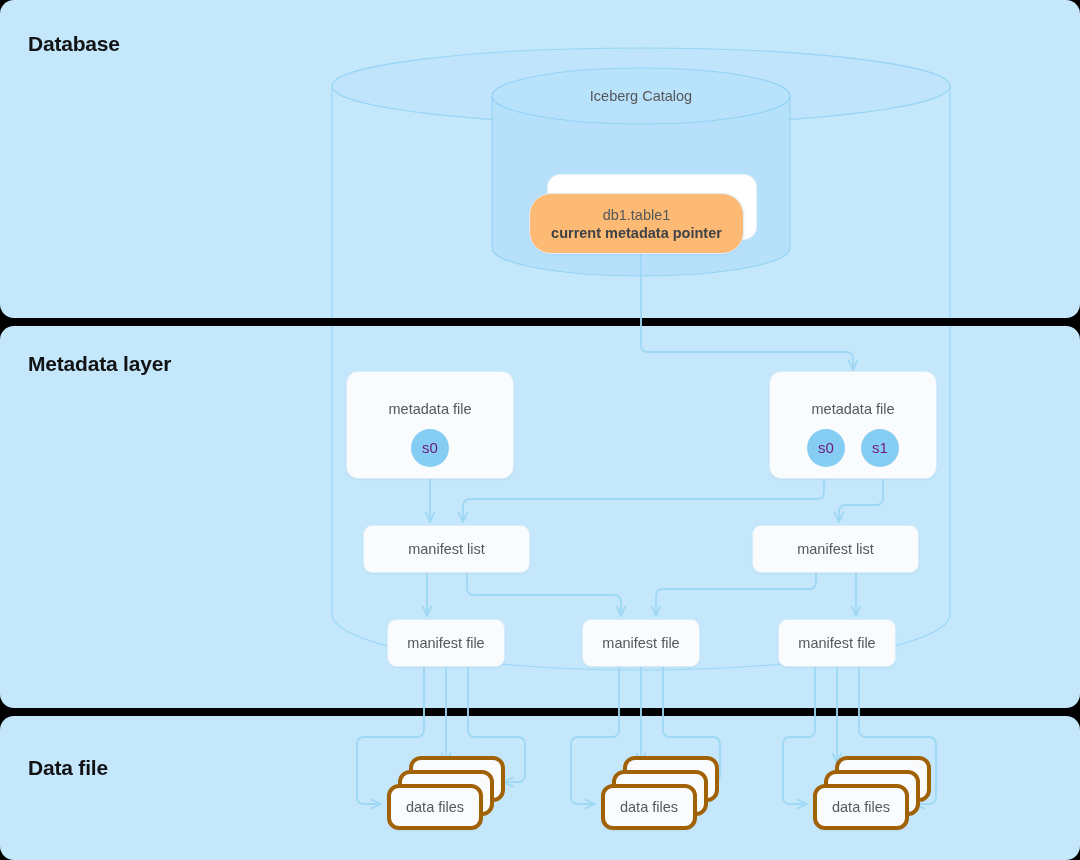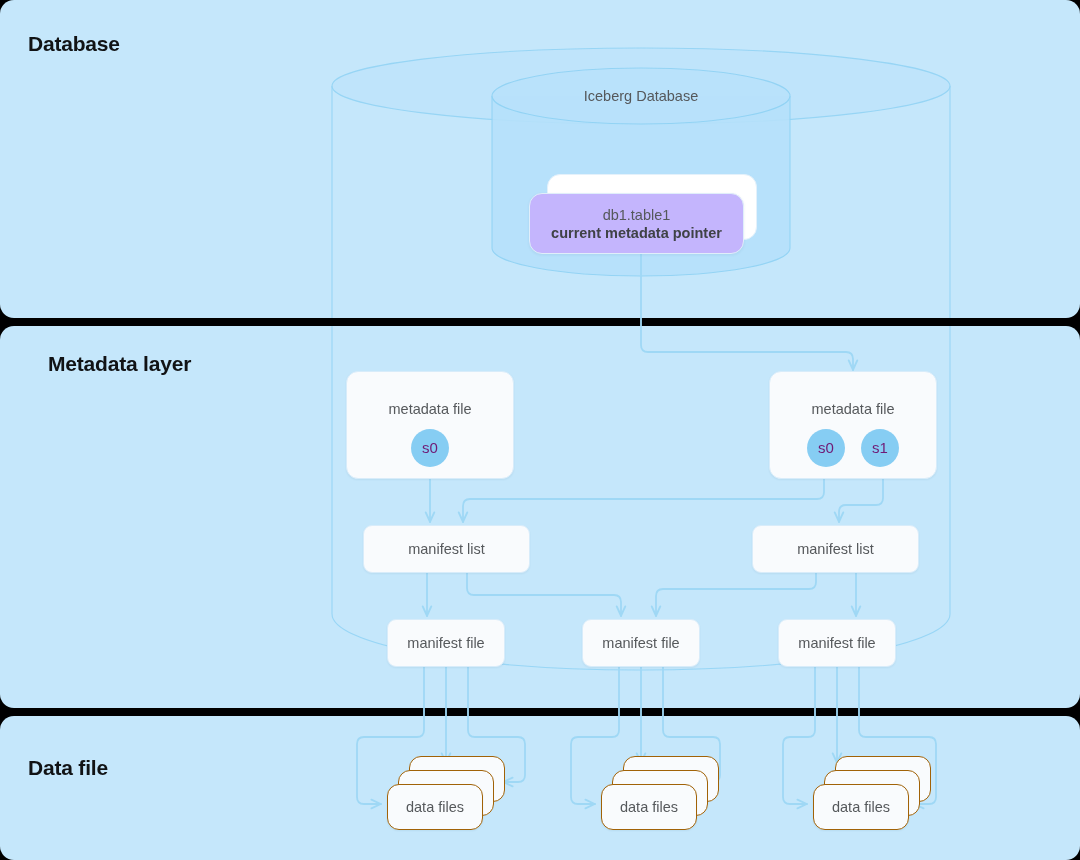--- a/index.html
+++ b/index.html
@@ -59,21 +59,21 @@
 
   
   .ptr-back{
     position:absolute;
     left:547px;top:174px;width:208px;height:64px;
     background:#ffffff;border-radius:13px;border:1px solid #e4f1fb;
   }
   .ptr-front{
     position:absolute;
     left:529px;top:193px;width:213px;height:59px;
-    background:#c4b5fd;border:1px solid #e0eefa;border-radius:13px;
+    background:#fdba74;border:1px solid #e0eefa;border-radius:22px;
     display:flex;flex-direction:column;align-items:center;justify-content:center;
     gap:2px;
     box-shadow:0 1px 3px rgba(30,80,120,.08);
   }
   .ptr-line1{font-size:14.5px;color:#55585b;}
   .ptr-line2{font-size:14.5px;color:#3f4246;font-weight:bold;}
 
   
   .metafile{
     display:flex;flex-direction:column;align-items:center;
@@ -85,21 +85,21 @@
     width:38px;height:38px;border-radius:50%;
     background:#86cdf3;
     display:flex;align-items:center;justify-content:center;
     font-size:15px;color:#701a75;
   }
 
   
   .dfstack{position:absolute;width:118px;height:86px;}
   .dfcard{
     position:absolute;width:96px;height:46px;
-    background:#f9fbfd;border:1px solid #a16207;border-radius:12px;
+    background:#f9fbfd;border:4px solid #a16207;border-radius:12px;
     box-sizing:border-box;
   }
   .dfcard.c1{left:22px;top:0px;}
   .dfcard.c2{left:11px;top:14px;}
   .dfcard.c3{left:0px;top:28px;display:flex;align-items:center;justify-content:center;
              box-shadow:0 1px 2px rgba(30,80,120,.07);}
 </style>
 </head>
 <body>
 
@@ -174,25 +174,25 @@
       <path d="M641,667 L641,763" marker-end="url(#ah)"></path>
       <path d="M663,667 L663,730 Q663,737 670,737 L713,737 Q720,737 720,744 L720,775 Q720,782 713,782 L698,782" marker-end="url(#ah)"></path>
 
       <path d="M815,667 L815,730 Q815,737 808,737 L790,737 Q783,737 783,744 L783,797 Q783,804 790,804 L807,804" marker-end="url(#ah)"></path>
       <path d="M837,667 L837,763" marker-end="url(#ah)"></path>
       <path d="M859,667 L859,730 Q859,737 866,737 L929,737 Q936,737 936,744 L936,797 Q936,804 929,804 L914,804" marker-end="url(#ah)"></path>
     </g>
   </svg>
 
   <div class="panel-title" id="title-database">Database</div>
-  <div class="panel-title" id="title-metadata" style="top:352px;margin-left:20px;">Metadata layer</div>
+  <div class="panel-title" id="title-metadata" style="top:352px;">Metadata layer</div>
   <div class="panel-title" id="title-data" style="top:756px;">Data file</div>
 
   <div style="position:absolute;left:541px;top:88px;width:200px;text-align:center;
-              font-size:14.5px;color:#55585b;">Iceberg Database</div>
+              font-size:14.5px;color:#55585b;">Iceberg Catalog</div>
 
   <div class="ptr-back"></div>
   <div class="ptr-front">
     <div class="ptr-line1">db1.table1</div>
     <div class="ptr-line2">current metadata pointer</div>
   </div>
 
   <div class="card metafile" style="left:346px;top:371px;width:168px;height:108px;">
     <div class="card-label">metadata file</div>
     <div class="snaps">

